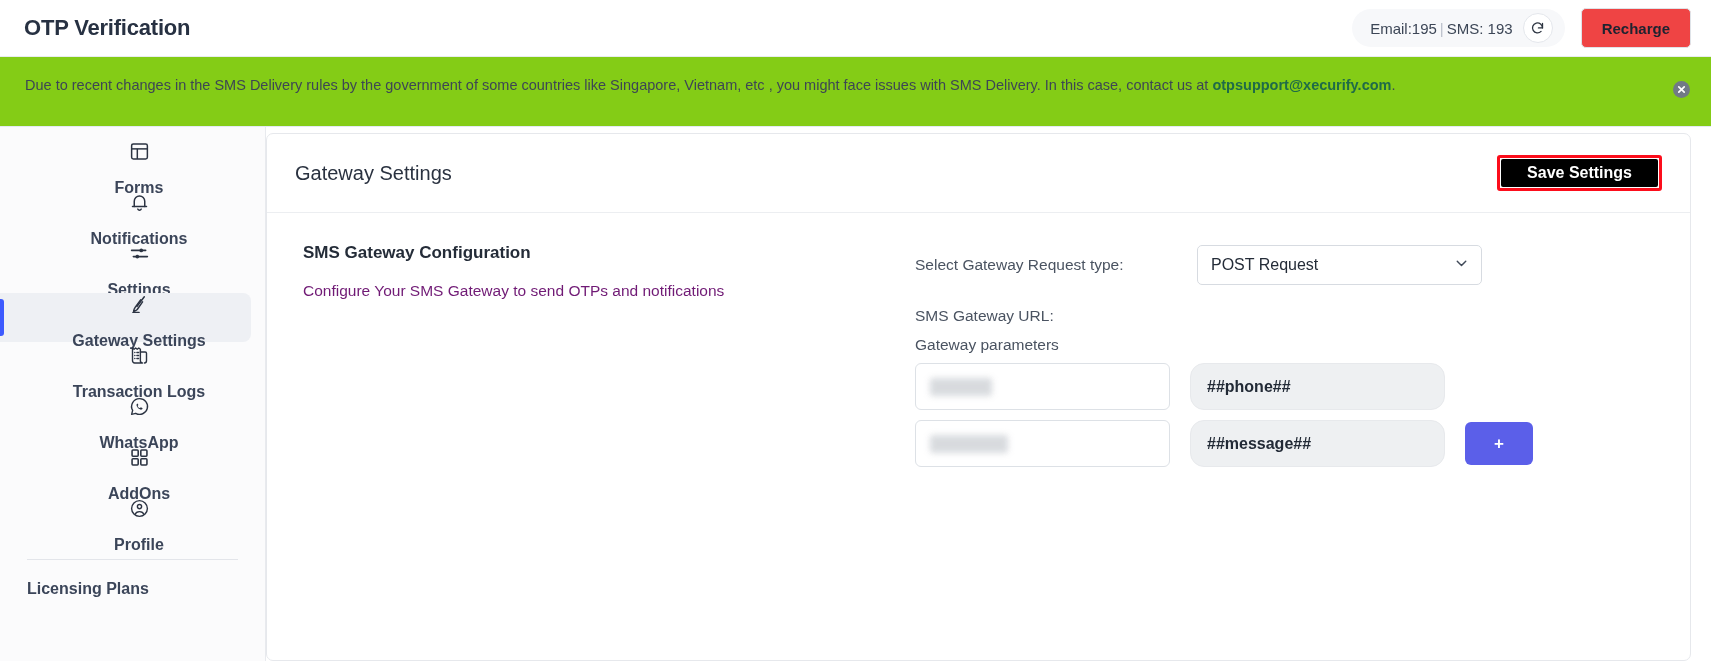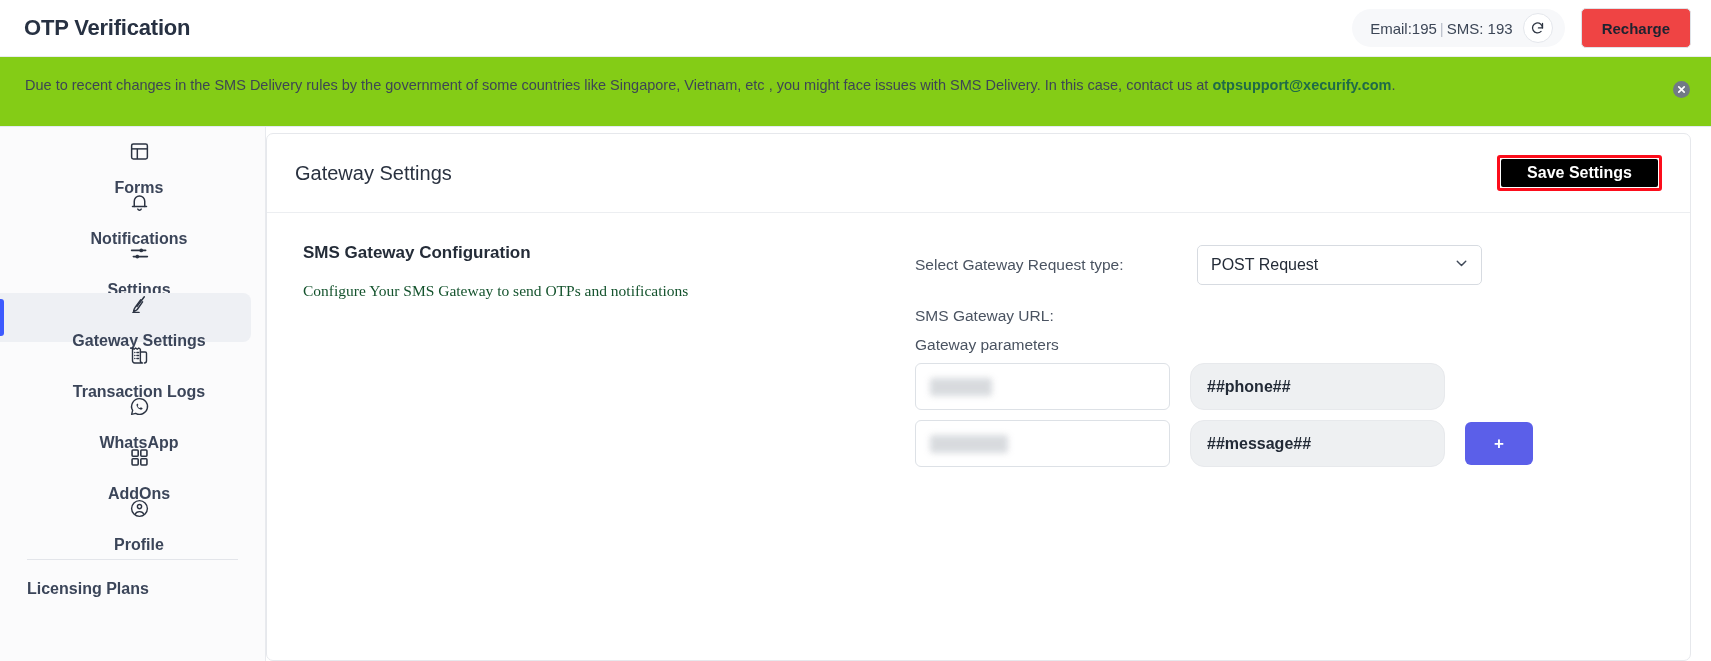--- a/index.html
+++ b/index.html
@@ -251,23 +251,22 @@
     padding-left: 8px;
   }
   .section-title {
     font-size: 17px;
     font-weight: bold;
     color: #242c38;
     margin-bottom: 16px;
   }
   .section-desc {
     font-size: 15.5px;
-    color: #14532d;
+    color: #701a75;
     line-height: 1.5;
-    font-family: Liberation Serif, serif;
   }
   .col-right {
     flex: 1;
     min-width: 0;
     padding-top: 2px;
   }
 
   .field-row {
     display: flex;
     align-items: center;

